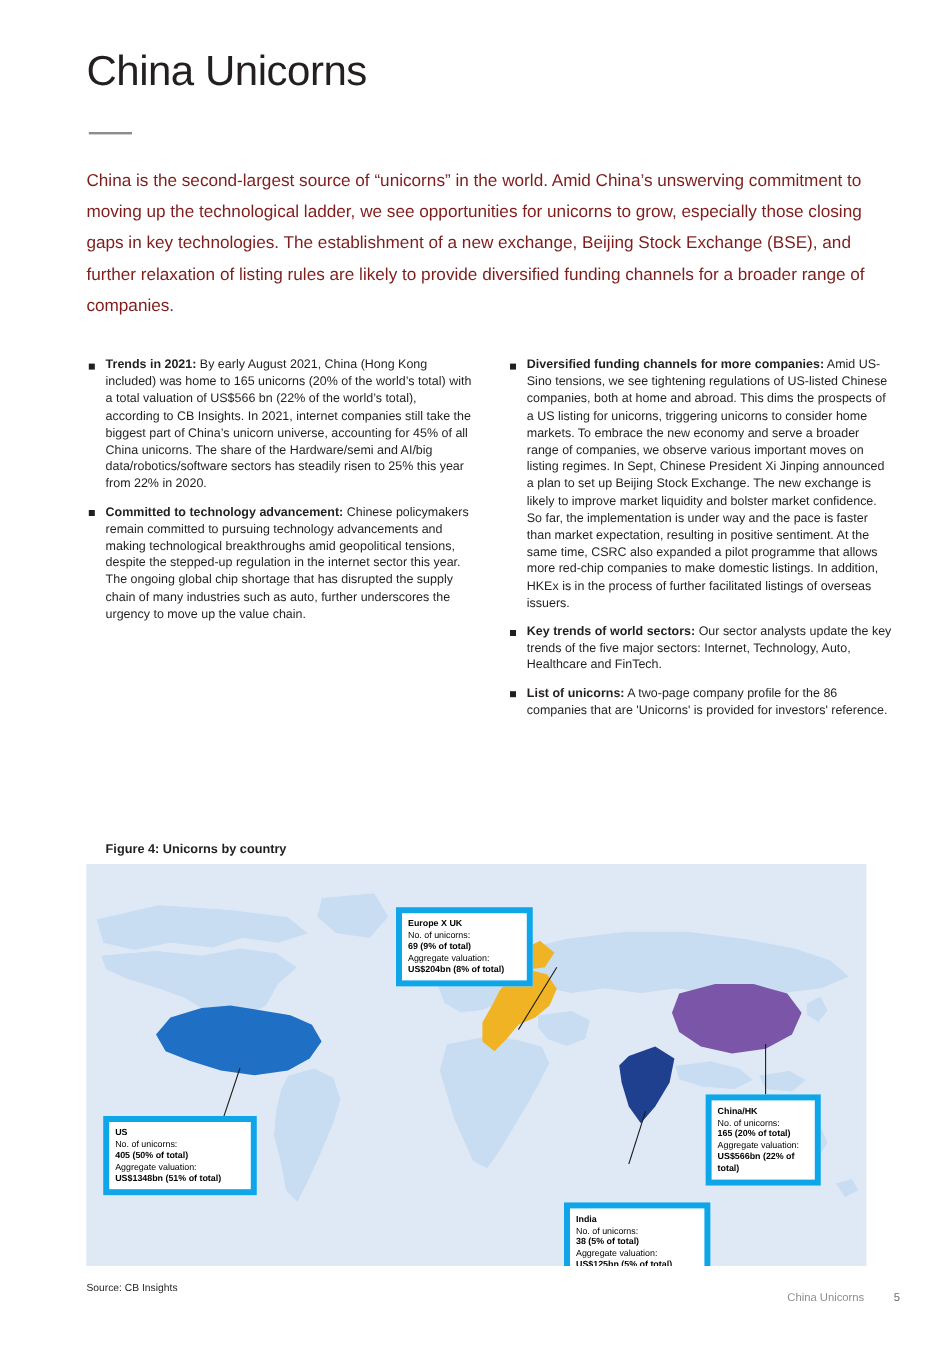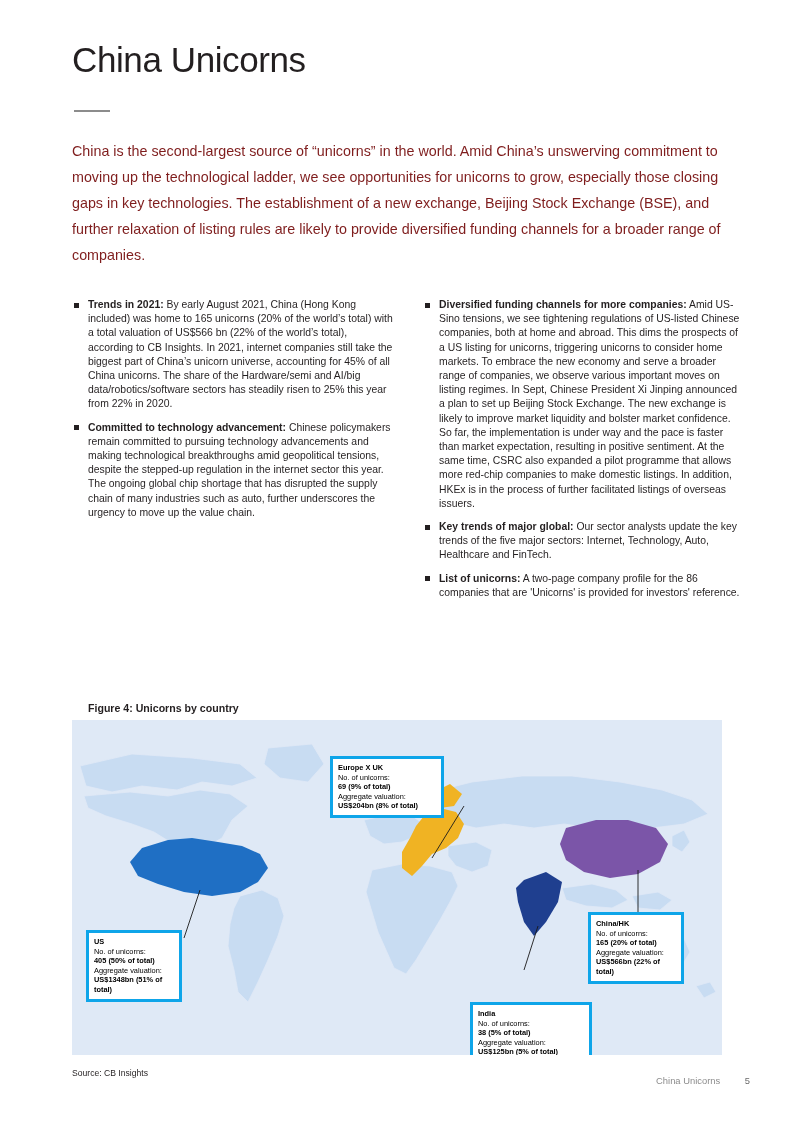--- a/index.html
+++ b/index.html
@@ -92,21 +92,21 @@
   .fig-box {
     position: relative;
     width: 650px; height: 335px;
     background: #dfe9f6;
     overflow: hidden;
   }
   .map-svg { position: absolute; left:0; top:0; }
   .callout {
     position: absolute;
     background: #ffffff;
-    border: 3px solid #0ea5e9;
+    border: 5px solid #0ea5e9;
     font-size: 7.4px;
     line-height: 9.6px;
     padding: 4px 5px 4px 5px;
     color: #000;
   }
   .callout .ttl { font-weight: bold; }
   .callout .b { font-weight: bold; }
   .source {
     position: absolute;
     left: 72px; top: 1068px;
@@ -149,21 +149,21 @@
           </li>
         </ul>
       </div>
 
       <div class="col">
         <ul class="bullets">
           <li>
             <span class="b-head">Diversified funding channels for more companies:</span><span> Amid US-Sino tensions, we see tightening regulations of US-listed Chinese companies, both at home and abroad. This dims the prospects of a US listing for unicorns, triggering unicorns to consider home markets. To embrace the new economy and serve a broader range of companies, we observe various important moves on listing regimes. In Sept, Chinese President Xi Jinping announced a plan to set up Beijing Stock Exchange. The new exchange is likely to improve market liquidity and bolster market confidence. So far, the implementation is under way and the pace is faster than market expectation, resulting in positive sentiment. At the same time, CSRC also expanded a pilot programme that allows more red-chip companies to make domestic listings. In addition, HKEx is in the process of further facilitated listings of overseas issuers.</span>
           </li>
           <li>
-            <span class="b-head">Key trends of major global:</span><span> Our sector analysts update the key trends of the five major sectors: Internet, Technology, Auto, Healthcare and FinTech.</span>
+            <span class="b-head">Key trends of world sectors:</span><span> Our sector analysts update the key trends of the five major sectors: Internet, Technology, Auto, Healthcare and FinTech.</span>
           </li>
           <li>
             <span class="b-head">List of unicorns:</span><span> A two-page company profile for the 86 companies that are 'Unicorns' is provided for investors' reference.</span>
           </li>
         </ul>
       </div>
     </div>
   </div>
 
   <div class="figure">
@@ -215,21 +215,21 @@
       </svg>
 
       <div class="callout" style="left:258px; top:36px; width:114px;">
         <div class="ttl">Europe X UK</div>
         <div>No. of unicorns:</div>
         <div class="b">69 (9% of total)</div>
         <div>Aggregate valuation:</div>
         <div class="b">US$204bn (8% of total)</div>
       </div>
 
-      <div class="callout" style="left:14px; top:210px; width:96px;">
+      <div class="callout" style="left:14px; top:210px; width:128px;">
         <div class="ttl">US</div>
         <div>No. of unicorns:</div>
         <div class="b">405 (50% of total)</div>
         <div>Aggregate valuation:</div>
         <div class="b">US$1348bn (51% of total)</div>
       </div>
 
       <div class="callout" style="left:398px; top:246px; width:122px;margin-top:36px;">
         <div class="ttl">India</div>
         <div>No. of unicorns:</div>

